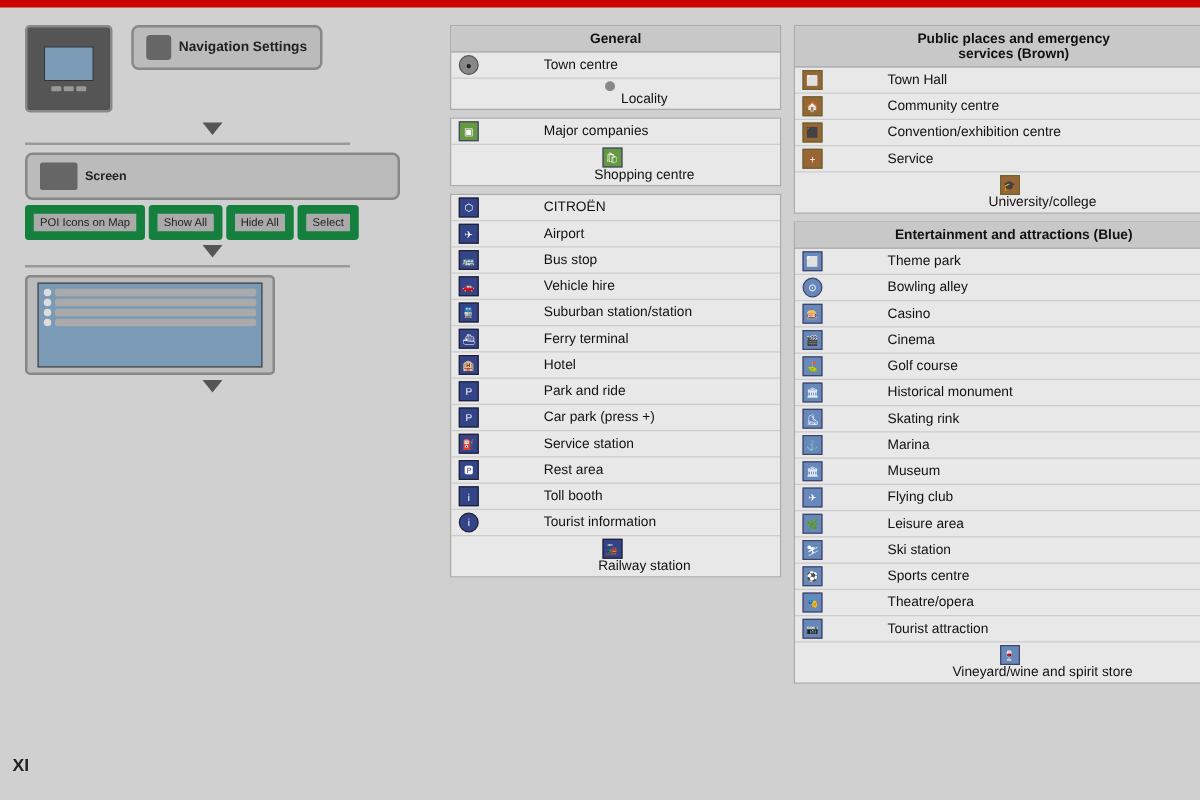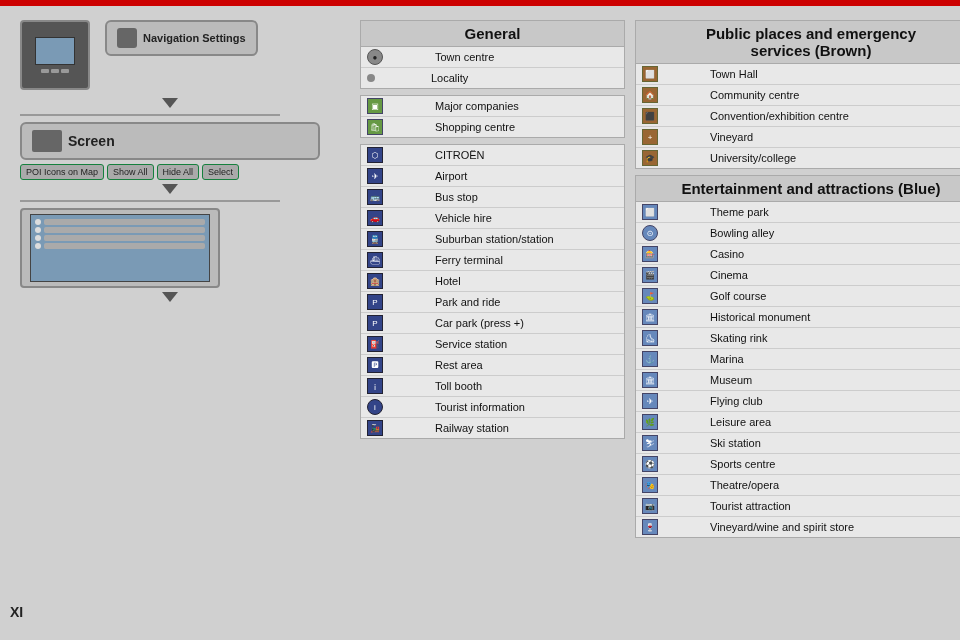--- a/index.html
+++ b/index.html
@@ -105,42 +105,42 @@
     }
 
     .screen-box {
       background: #bbb;
       border: 2px solid #888;
       border-radius: 6px;
       padding: 6px 10px;
       display: flex;
       align-items: center;
       gap: 6px;
-      font-size: 14px;
+      font-size: 10px;
       font-weight: bold;
       color: #222;
       margin-bottom: 4px;
     }
 
     .screen-icon {
       width: 30px;
       height: 22px;
       background: #666;
       border-radius: 2px;
     }
 
     .poi-btn-row {
       display: flex;
       gap: 3px;
       margin-bottom: 4px;
     }
 
     .poi-btn {
       background: #aaa;
-      border: 1px solid #15803d;
+      border: 7px solid #15803d;
       border-radius: 3px;
       padding: 2px 5px;
       font-size: 9px;
       color: #222;
     }
 
     .small-screen-block {
       background: #bbb;
       border: 2px solid #888;
       border-radius: 4px;
@@ -210,35 +210,36 @@
       border: 1px solid #aaa;
       background: #e8e8e8;
       margin-bottom: 6px;
     }
 
     .section-header {
       background: #c8c8c8;
       text-align: center;
       padding: 4px 6px;
       font-weight: bold;
-      font-size: 15px;
+      font-size: 11px;
       color: #111;
       border-bottom: 1px solid #aaa;
     }
 
     .poi-row {
       display: flex;
       align-items: center;
       padding: 2px 6px;
       border-bottom: 1px solid #ccc;
       min-height: 20px;
     }
 
     .poi-row:last-child {
       border-bottom: none;
+      flex-direction: column;
     }
 
     .poi-icon {
       width: 16px;
       height: 16px;
       min-width: 16px;
       margin-right: 6px;
       display: flex;
       align-items: center;
       justify-content: center;
@@ -434,21 +435,21 @@
     <div class="poi-row">
       <div class="poi-icon brown-icon">🏠</div>
       <span class="poi-label">Community centre</span>
     </div>
     <div class="poi-row">
       <div class="poi-icon brown-icon">⬛</div>
       <span class="poi-label">Convention/exhibition centre</span>
     </div>
     <div class="poi-row">
       <div class="poi-icon brown-icon">+</div>
-      <span class="poi-label">Vineyard</span>
+      <span class="poi-label">Service</span>
     </div>
     <div class="poi-row">
       <div class="poi-icon brown-icon">🎓</div>
       <span class="poi-label">University/college</span>
     </div>
   </div>
 
   <div class="section-box">
     <div class="section-header">Entertainment and attractions (Blue)</div>
     <div class="poi-row">

